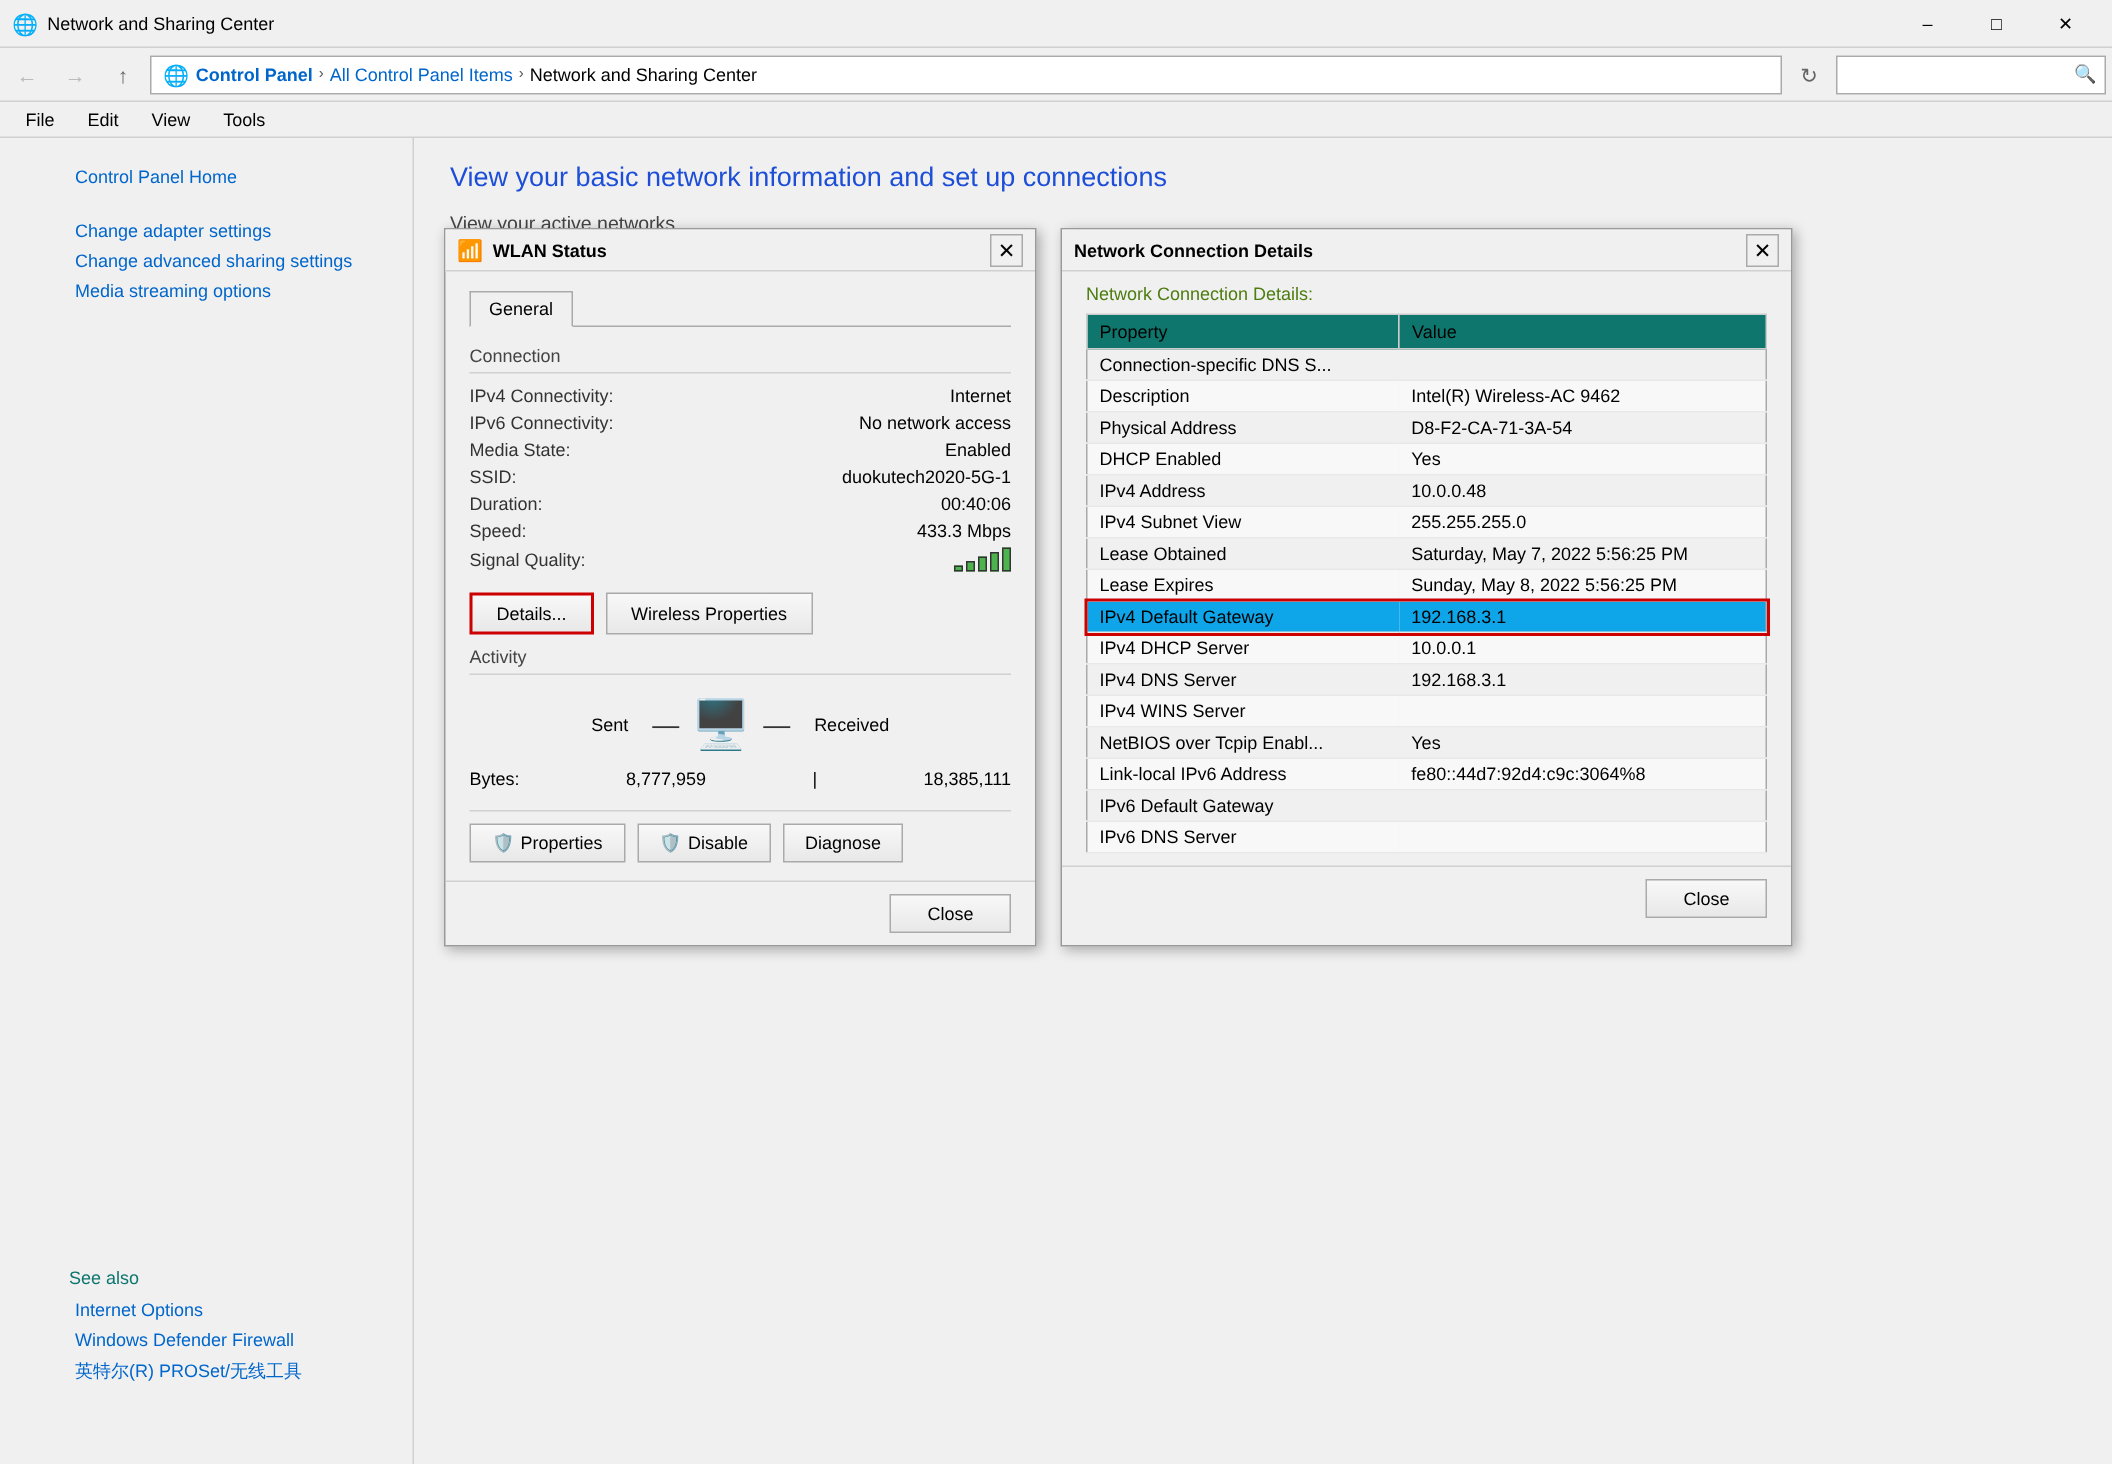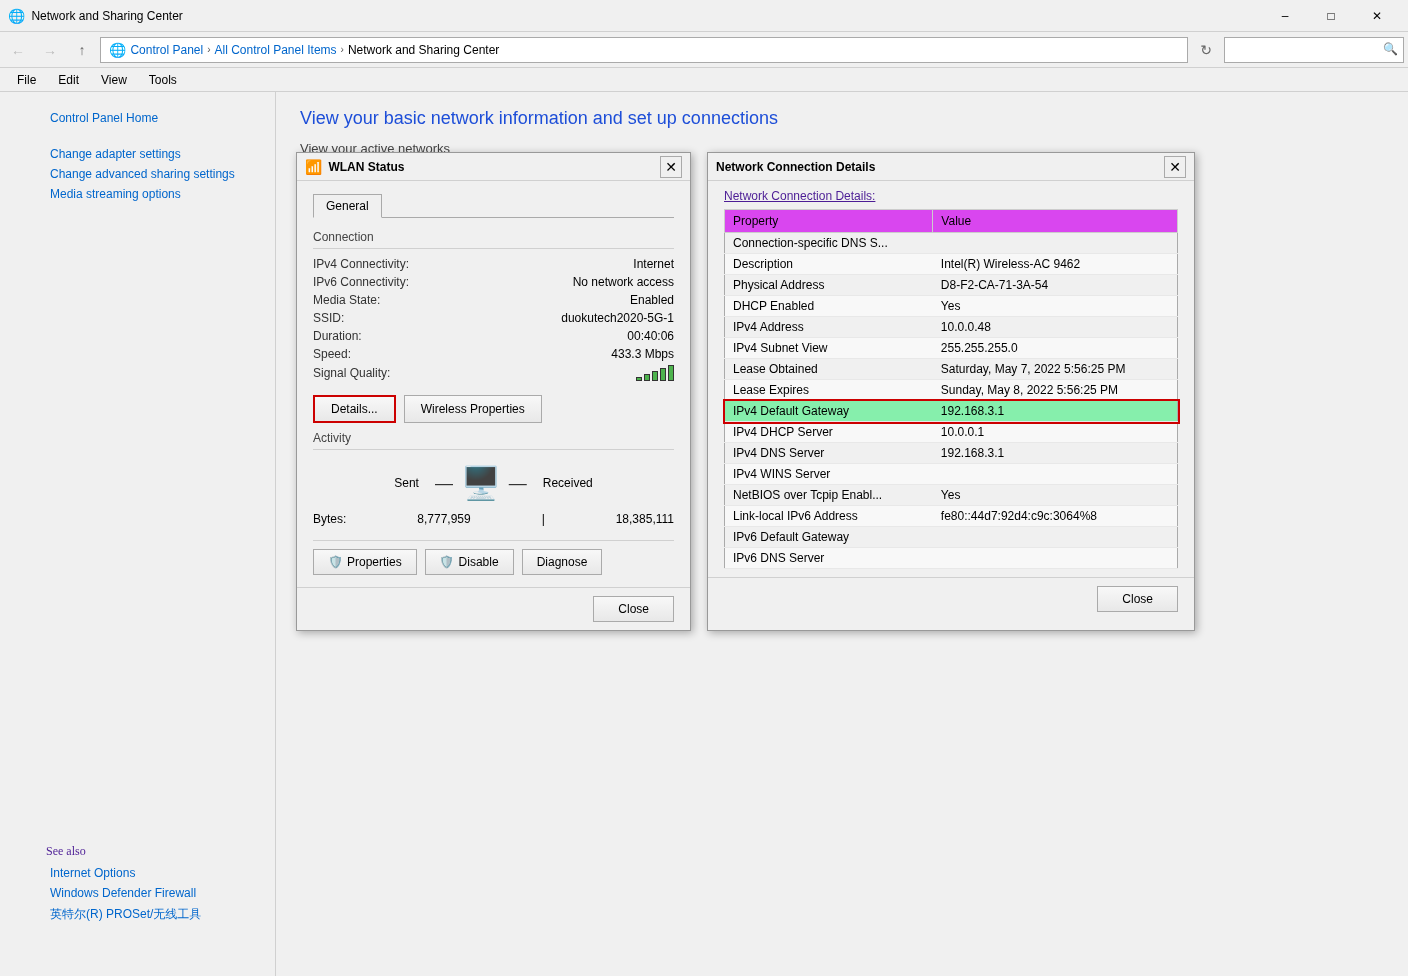--- a/index.html
+++ b/index.html
@@ -138,23 +138,22 @@
       font-size: 12px;
       display: block;
       padding: 3px 4px;
       cursor: pointer;
     }
     .sidebar-section {
       margin-bottom: 16px;
     }
     .see-also-title {
       font-size: 12px;
-      color: #4c1d95;
+      color: #0f766e;
       margin-bottom: 4px;
-      font-family: Liberation Serif, serif;
     }
 
     
     .content-area {
       flex: 1;
       padding: 16px 24px;
       position: relative;
       overflow: hidden;
     }
     .page-title {
@@ -356,32 +355,31 @@
       width: 488px;
       background: #f0f0f0;
       border: 1px solid #999;
       box-shadow: 2px 2px 8px rgba(0,0,0,0.3);
     }
     .details-table-container {
       padding: 8px 16px;
     }
     .details-table-title {
       font-size: 12px;
-      color: #4c1d95;
+      color: #4d7c0f;
       margin-bottom: 6px;
-      text-decoration: underline;
     }
     .details-table {
       width: 100%;
       border-collapse: collapse;
       border: 1px solid #aaa;
       font-size: 12px;
     }
     .details-table th {
-      background: #d946ef;
+      background: #0f766e;
       padding: 4px 8px;
       text-align: left;
       border: 1px solid #ccc;
       font-weight: normal;
     }
     .details-table td {
       padding: 3px 8px;
       border-bottom: 1px solid #e8e8e8;
       vertical-align: top;
     }
@@ -401,21 +399,21 @@
     <button class="title-btn close">✕</button>
   </div>
 </div>
 
 <div class="address-bar">
   <button class="nav-btn disabled">←</button>
   <button class="nav-btn disabled">→</button>
   <button class="nav-btn">↑</button>
   <div class="address-path">
     <span style="font-size:14px;">🌐</span>
-    <span style="color:#0066cc; cursor:pointer;">Control Panel</span>
+    <span style="color:#0066cc; cursor:pointer;font-weight:bold;">Control Panel</span>
     <span class="path-arrow">›</span>
     <span style="color:#0066cc; cursor:pointer;">All Control Panel Items</span>
     <span class="path-arrow">›</span>
     <span>Network and Sharing Center</span>
   </div>
   <button class="nav-btn refresh-btn">↻</button>
   <div style="position:relative;">
     <input class="search-box" type="text" style="">
     <span style="position:absolute; right:6px; top:5px; color:#666; font-size:12px;">🔍</span>
   </div>
@@ -590,21 +588,21 @@
                   <td>255.255.255.0</td>
                 </tr>
                 <tr>
                   <td>Lease Obtained</td>
                   <td>Saturday, May 7, 2022 5:56:25 PM</td>
                 </tr>
                 <tr>
                   <td>Lease Expires</td>
                   <td>Sunday, May 8, 2022 5:56:25 PM</td>
                 </tr>
-                <tr style="background: #86efac; outline: rgb(204, 0, 0) solid 2px;">
+                <tr style="background: #0ea5e9; outline: rgb(204, 0, 0) solid 2px;">
                   <td style="font-weight: normal;">IPv4 Default Gateway</td>
                   <td>192.168.3.1</td>
                 </tr>
                 <tr>
                   <td>IPv4 DHCP Server</td>
                   <td>10.0.0.1</td>
                 </tr>
                 <tr>
                   <td>IPv4 DNS Server</td>
                   <td>192.168.3.1</td>

